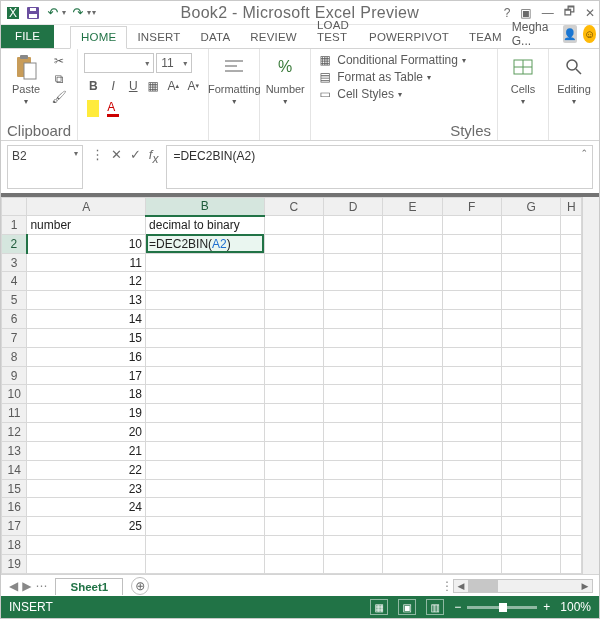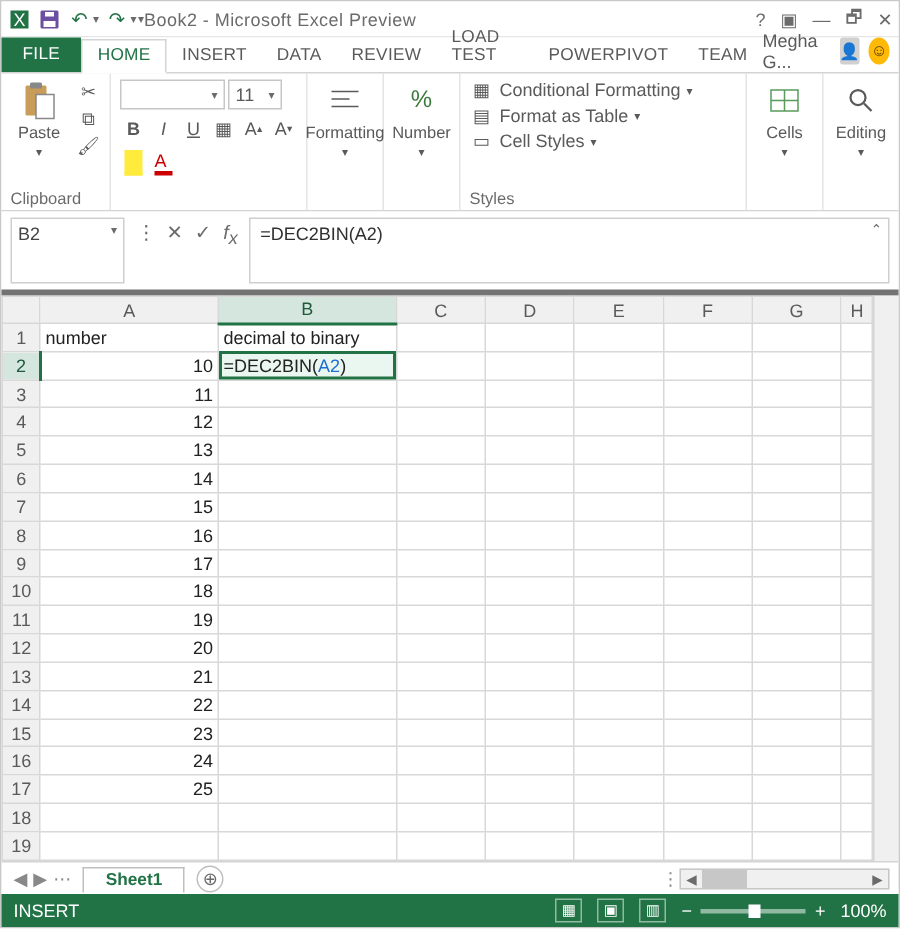--- a/index.html
+++ b/index.html
@@ -2,34 +2,34 @@
 <html><head>
 <meta charset="utf-8">
 <style>
 *{box-sizing:border-box;margin:0;padding:0;font-family:"Segoe UI",Tahoma,sans-serif;font-size:12px;-webkit-user-select:none;user-select:none}
 html,body{width:600px;height:619px;overflow:hidden;background:#fff}
 .window{width:600px;height:619px;display:flex;flex-direction:column;border:1px solid #c9c9c9}
 .titlebar{height:24px;background:#fff;display:flex;align-items:center;padding:0 4px;border-bottom:1px solid #e6e6e6}
 .qat{display:flex;align-items:center;gap:4px}
 .qat .icon{width:16px;height:16px;display:flex;align-items:center;justify-content:center;color:#217346;font-size:13px}
 .qat .drop{color:#6b6b6b;font-size:8px;margin-left:-3px}
-.title{flex:1;text-align:left;color:#6b6b6b;font-size:12px;letter-spacing:.3px}
+.title{flex:1;text-align:center;color:#6b6b6b;font-size:16px;letter-spacing:.3px}
 .wincontrols{display:flex;align-items:center;gap:10px;color:#6b6b6b}
 .wincontrols span{cursor:pointer;font-size:12px}
 .tabs{height:24px;background:#fff;display:flex;align-items:flex-end;padding-left:0;border-bottom:1px solid #d4d4d4;position:relative}
 .tab{padding:4px 10px 5px;color:#5a5a5a;font-size:11.5px;letter-spacing:.2px;cursor:pointer}
-.tab.file{background:#217346;color:#fff;padding:5px 14px 6px;margin-right:0}
+.tab.file{background:#217346;color:#fff;padding:5px 14px 6px;margin-right:16px}
 .tab.active{color:#217346;border:1px solid #d4d4d4;border-bottom:1px solid #fff;margin-bottom:-1px;background:#fff}
 .tabright{margin-left:auto;display:flex;align-items:center;gap:6px;padding-right:6px;color:#5a5a5a}
 .avatar{width:18px;height:18px;background:#d0d0d0;border-radius:2px;display:flex;align-items:center;justify-content:center;color:#fff;font-size:11px}
 .smiley{width:18px;height:18px;background:#ffba08;border-radius:50%;display:flex;align-items:center;justify-content:center;font-size:11px;color:#5a3a00}
 .ribbon{height:92px;background:#fff;display:flex;border-bottom:1px solid #d4d4d4}
 .group{display:flex;flex-direction:column;border-right:1px solid #e4e4e4;padding:4px 6px 1px}
 .group .body{flex:1;display:flex;align-items:flex-start;gap:6px}
-.group .label{text-align:left;color:#6b6b6b;font-size:11px;padding-bottom:0}
+.group .label{text-align:right;color:#6b6b6b;font-size:15px;padding-bottom:0}
 .clipboard .body{flex-direction:row}
 .bigbtn{display:flex;flex-direction:column;align-items:center;justify-content:flex-start;gap:2px;width:38px;cursor:pointer;color:#5a5a5a}
 .bigbtn .ic{width:28px;height:28px;display:flex;align-items:center;justify-content:center;font-size:20px}
 .bigbtn .cap{font-size:11px;text-align:right;white-space:nowrap}
 .vstack{display:flex;flex-direction:column;gap:2px}
 .smic{width:16px;height:16px;display:flex;align-items:center;justify-content:center;color:#5a5a5a;font-size:12px;cursor:pointer}
 .font .body{flex-direction:column;gap:4px}
 .fontrow{display:flex;align-items:center;gap:2px}
 .combo{border:1px solid #c7c7c7;height:20px;display:flex;align-items:center;padding:0 4px;font-size:11px;color:#5a5a5a;background:#fff}
 .combo.wide{width:70px}

